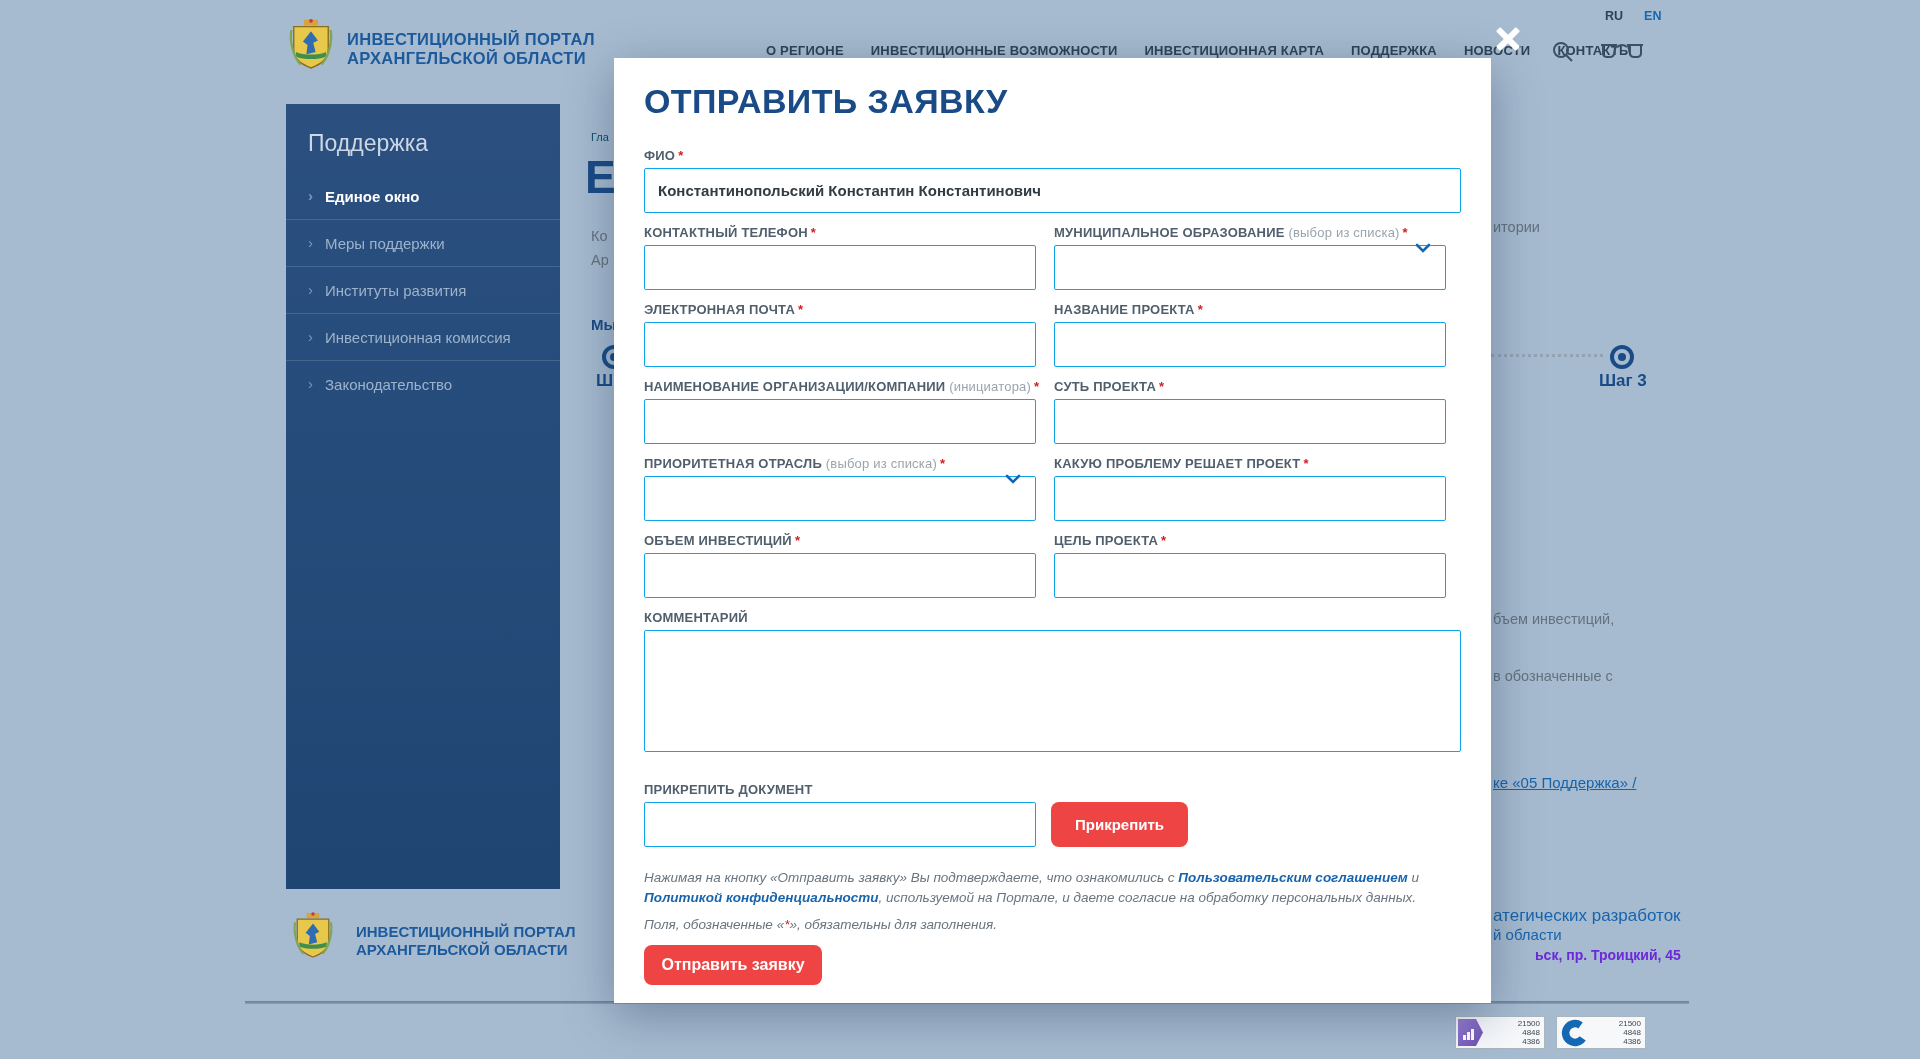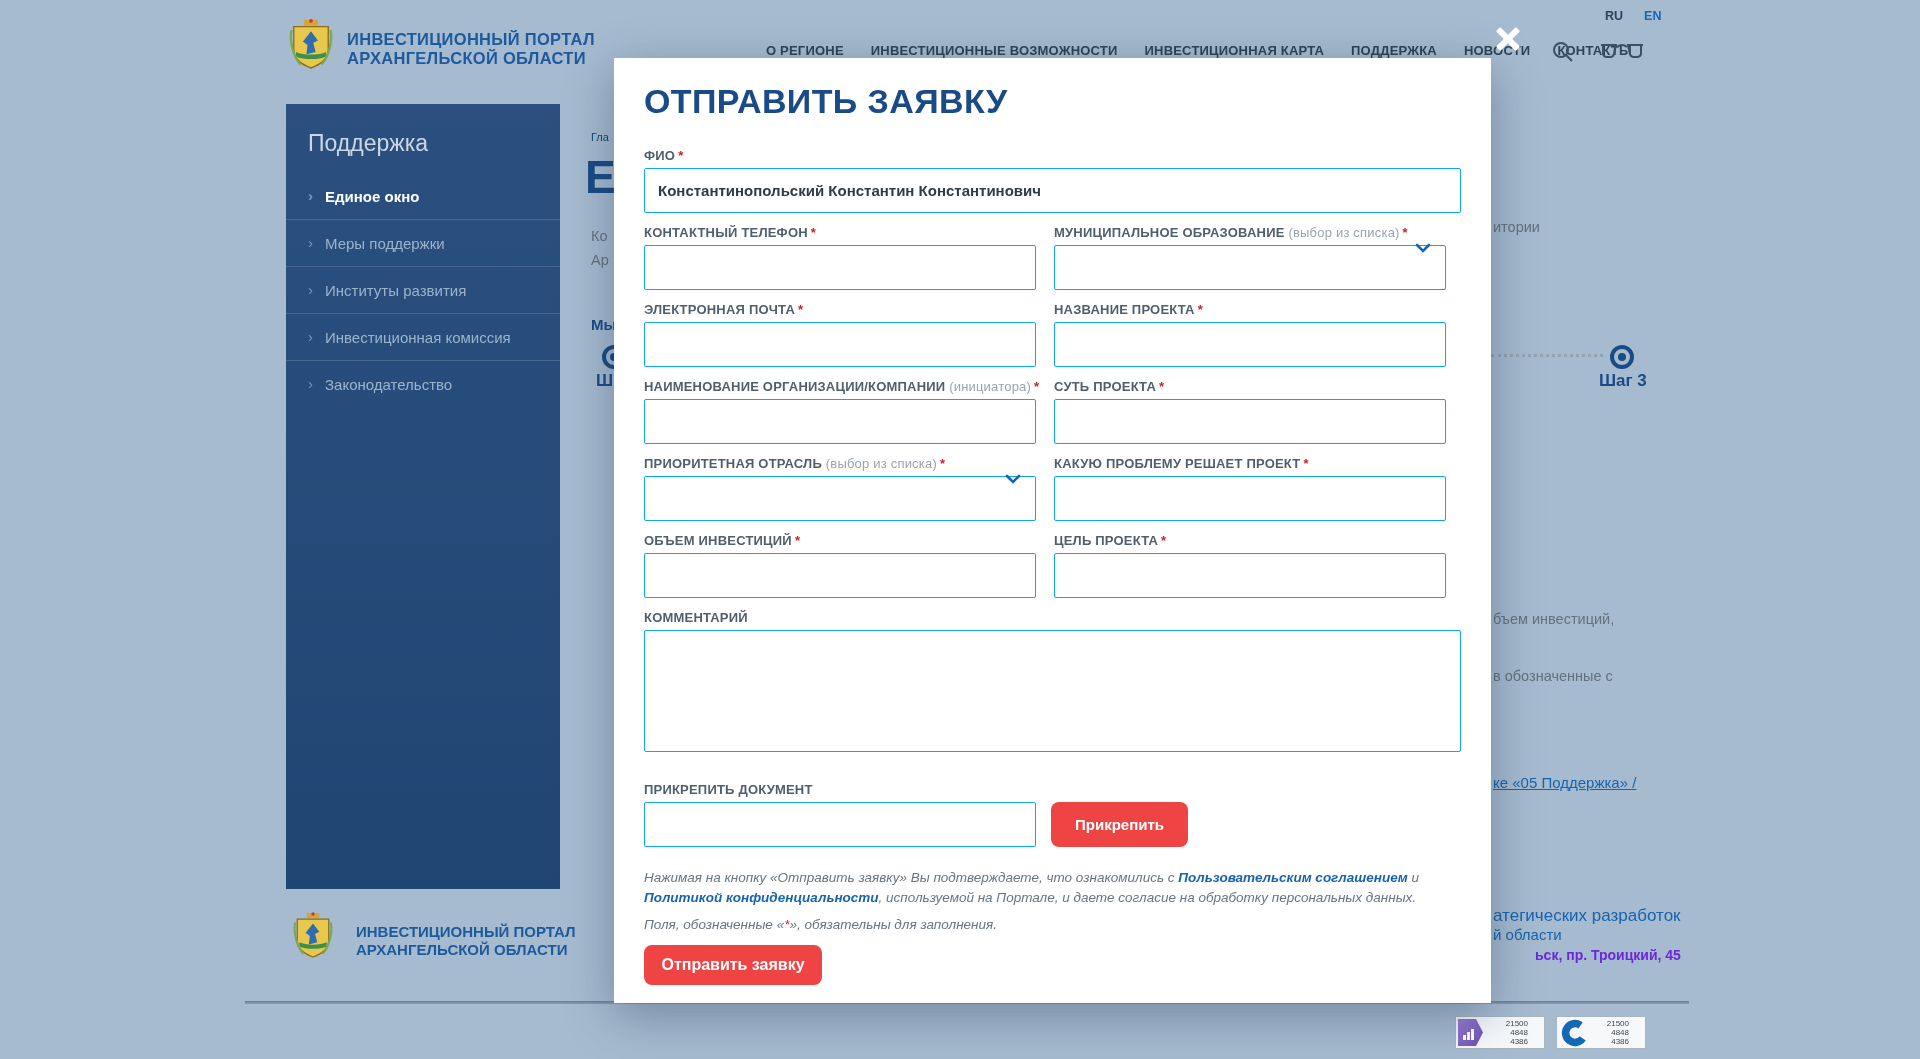--- a/index.html
+++ b/index.html
@@ -52,21 +52,21 @@
   .ftr-title{position:absolute;left:356px;top:923px;color:#1d5a9c;font-weight:bold;
              font-size:15px;line-height:18px;z-index:2;}
   .ftr-line{position:absolute;left:245px;top:1001px;width:1444px;height:3px;
             background:linear-gradient(#64809c,#8ba0b4);z-index:2;}
   .f-dev1{left:1493px;top:906px;font-size:17px;color:#1764ad;}
   .f-dev2{left:1493px;top:926px;font-size:15px;color:#1764ad;}
   .f-addr{left:1493px;top:947px;font-size:14px;font-weight:bold;color:#6d28d9;margin-left:42px;}
   
   .badge{position:absolute;top:1016px;width:90px;height:33px;background:#f6f8fa;
          border:1px solid #a9b5bf;box-sizing:border-box;display:flex;align-items:center;z-index:3;cursor:pointer;}
-  .badge .nums{margin-left:auto;text-align:right;padding-right:16px;font-size:8px;line-height:9px;color:#3f4850;}
+  .badge .nums{margin-left:auto;text-align:right;padding-right:4px;font-size:8px;line-height:9px;color:#3f4850;}
   .b1{left:1455px;} .b2{left:1556px;}
   .li-icon{width:25px;height:27px;margin-left:2px;position:relative;
            background:linear-gradient(135deg,#9b7fd4,#6a4fb0);
            clip-path:polygon(0 0,72% 0,100% 50%,72% 100%,0 100%);}
   .li-icon i{position:absolute;bottom:6px;width:3px;background:#fff;}
   .li-icon i:nth-child(1){left:5px;height:5px;} .li-icon i:nth-child(2){left:9px;height:8px;}
   .li-icon i:nth-child(3){left:13px;height:11px;}
   .sp-icon{width:30px;height:30px;margin-left:3px;}
   
   .modal{position:absolute;left:614px;top:58px;width:877px;height:945px;background:#fff;z-index:10;

